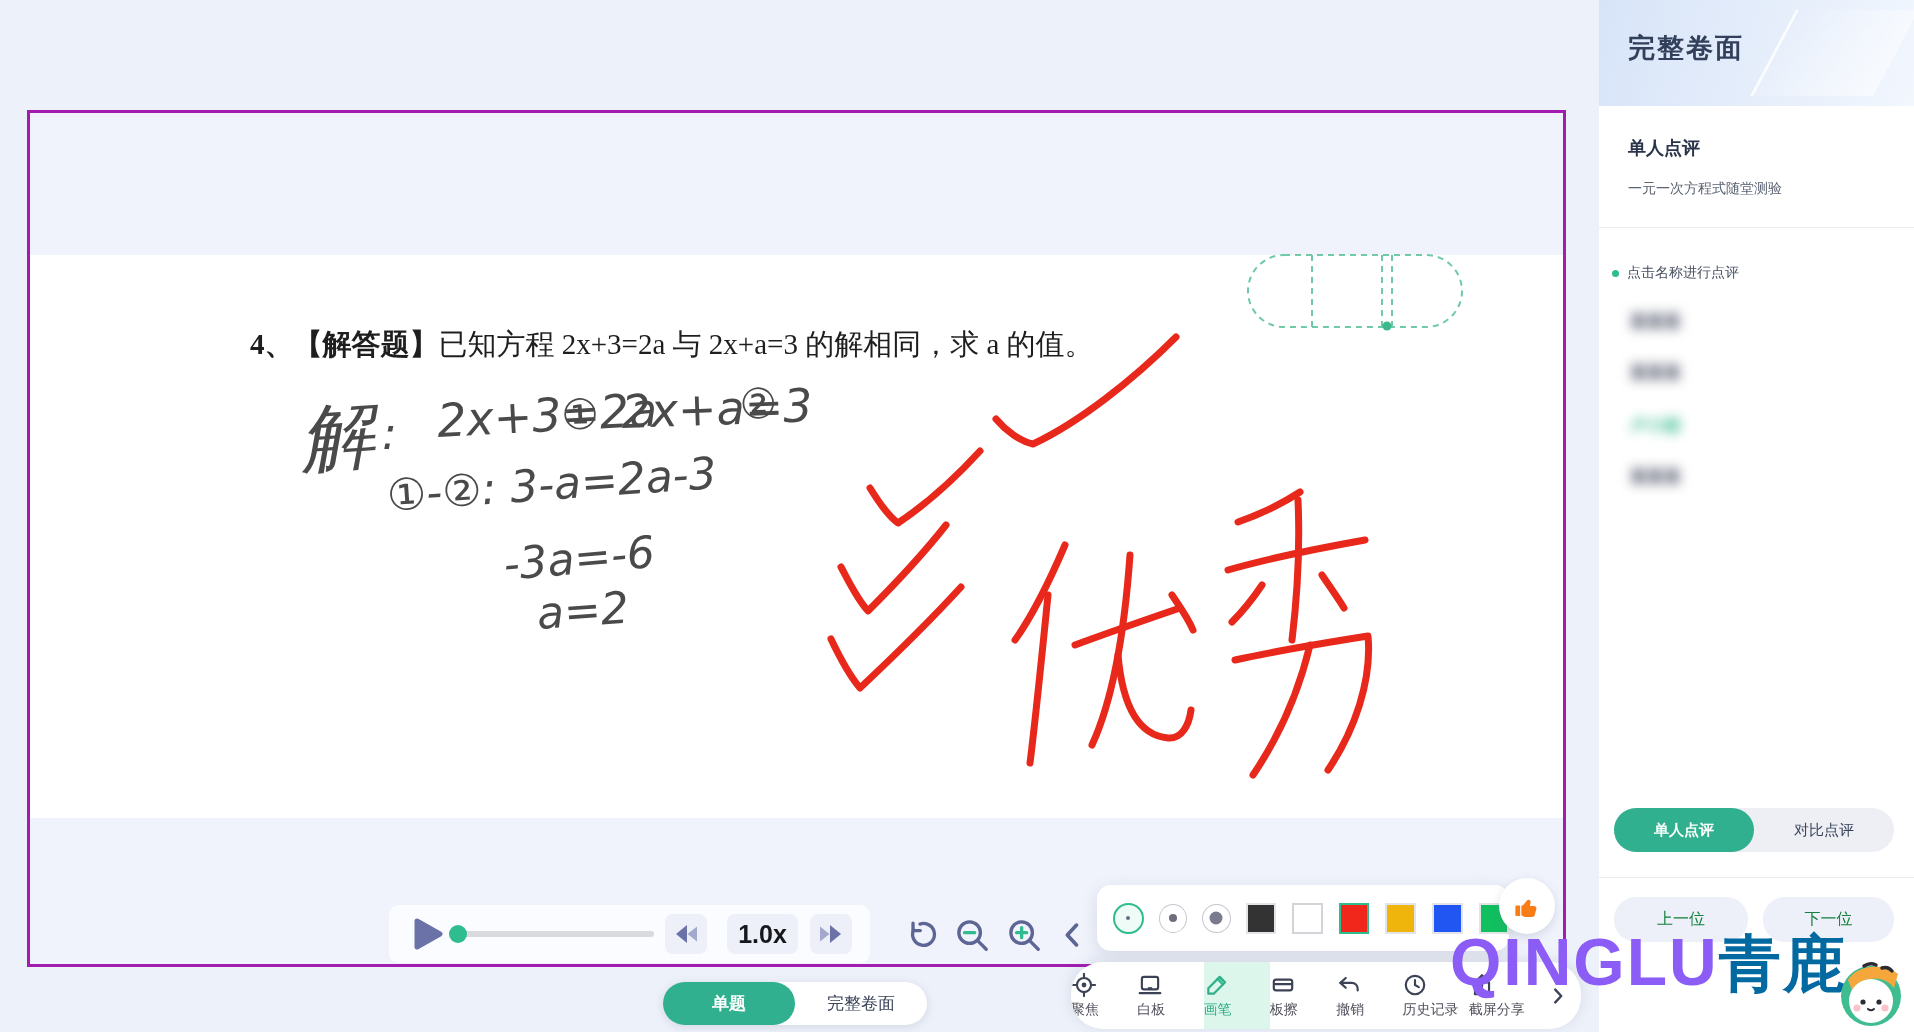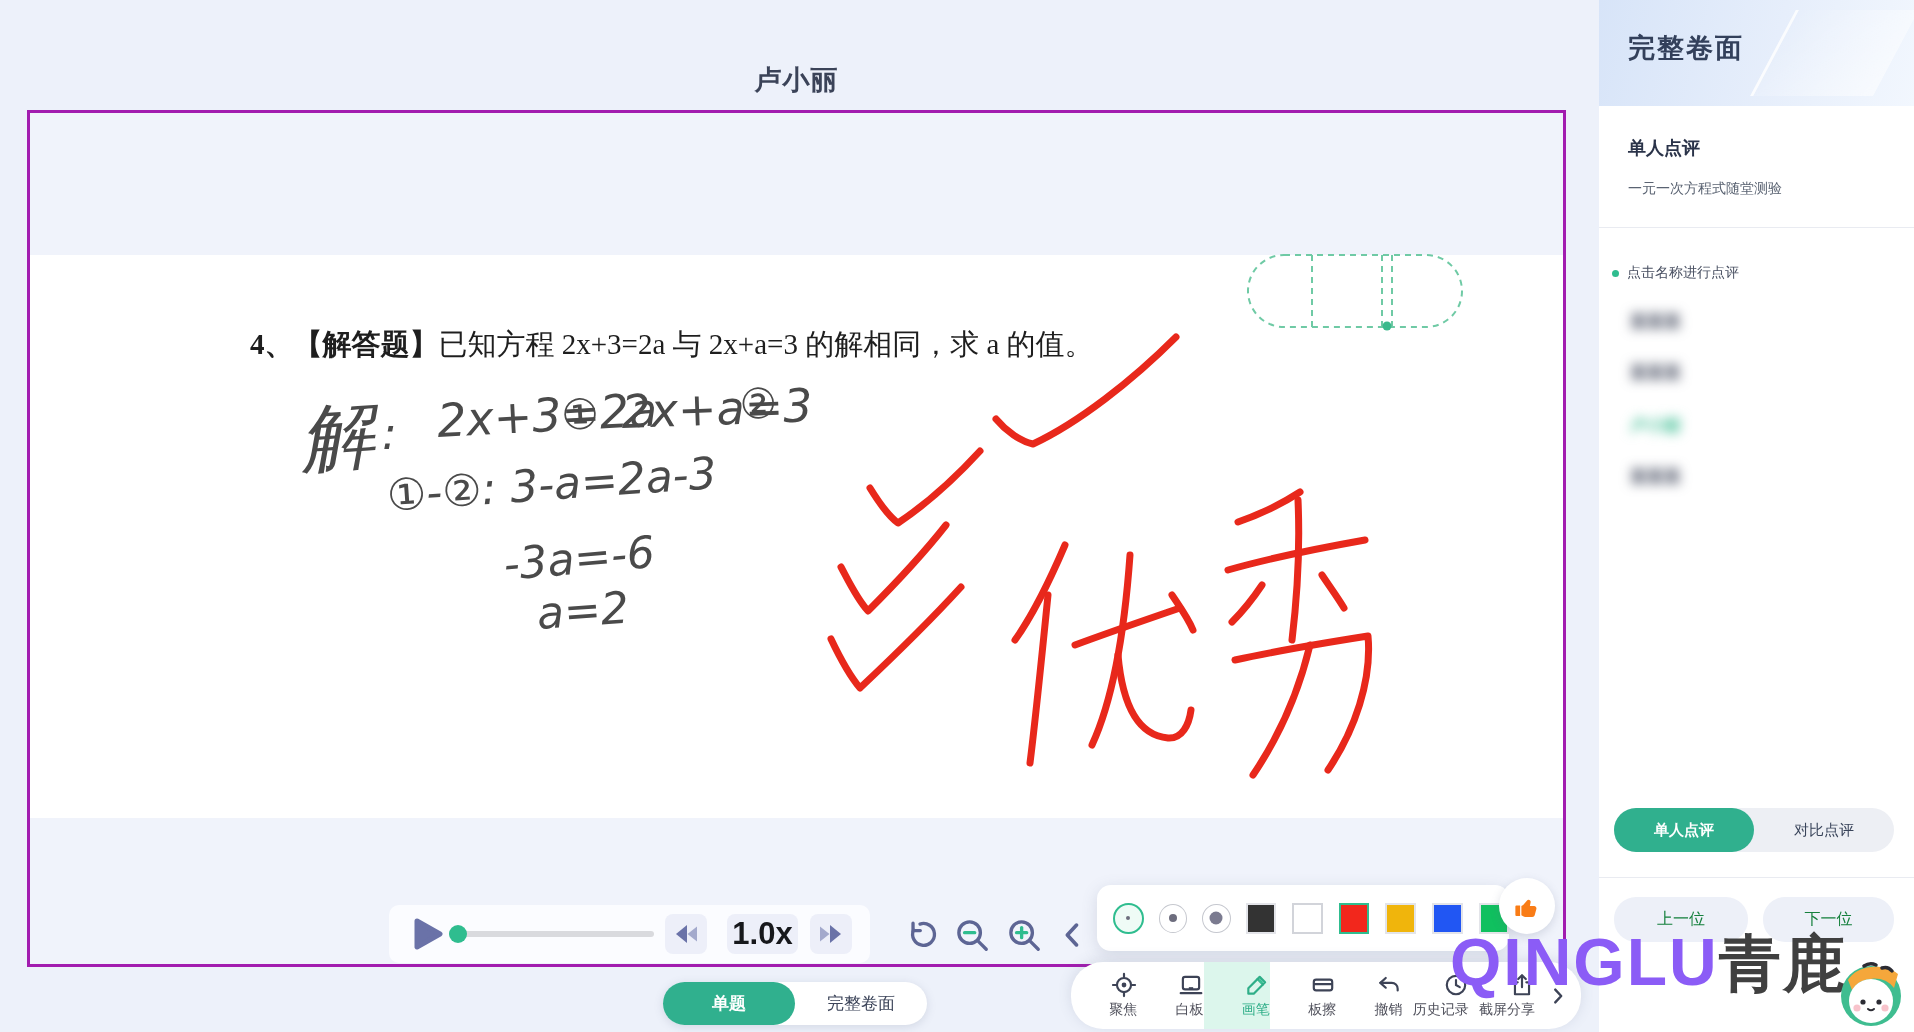--- a/index.html
+++ b/index.html
@@ -17,21 +17,21 @@
   .question{left:220px;top:212px;width:1000px;
     font-family:"Liberation Serif","DejaVu Serif",serif;font-size:29px;color:#1e1e1e;}
   .question b{font-weight:bold;}
   .ink-svg{left:0;top:0;}
 
   
   .playbar{left:389px;top:905px;width:481px;height:58px;background:#fbfcff;
     border-radius:10px;}
   .chip{position:absolute;background:#edeff9;border-radius:8px;display:flex;
     align-items:center;justify-content:center;}
-  .speed{font-size:31px;font-weight:600;color:#17181c;}
+  .speed{font-size:25px;font-weight:600;color:#17181c;}
   .slider-track{position:absolute;left:60px;top:26px;width:205px;height:6px;
     background:#d9dade;border-radius:3px;}
   .slider-knob{position:absolute;left:60px;top:20px;width:18px;height:18px;
     border-radius:50%;background:#2fbd8f;}
 
   .zoomgroup svg{position:absolute;}
 
   .palette{left:1097px;top:885px;width:412px;height:66px;background:#ffffff;
     border-radius:14px;box-shadow:0 4px 16px rgba(90,100,130,.18);
     display:flex;align-items:center;padding-left:16px;box-sizing:border-box;z-index:5;}
@@ -43,37 +43,37 @@
   .swatch{width:27px;height:27px;margin-right:16px;border:2px solid #e3e4e9;
     box-sizing:content-box;}
   .swatch.sel{border:2px solid #2fbd8f;}
   .thumb-bubble{left:1499px;top:878px;width:56px;height:56px;border-radius:50%;
     background:#fff;box-shadow:0 3px 10px rgba(90,100,130,.2);display:flex;
     align-items:center;justify-content:center;z-index:6;}
 
   .toolsbar{left:1071px;top:962px;width:510px;height:67px;background:#ffffff;
     border-radius:32px;box-shadow:0 -2px 14px rgba(90,100,130,.16);
     display:flex;align-items:stretch;z-index:7;overflow:hidden;}
-  .tool{flex:1;display:flex;flex-direction:column;align-items:flex-end;
+  .tool{flex:1;display:flex;flex-direction:column;align-items:flex-start;
     justify-content:center;gap:3px;}
   .tool span{font-size:14px;color:#50515c;white-space:nowrap;}
   .tool.active{background:#dcf6ec;}
   .tool.active span{color:#2fae88;}
   .tool-more{width:46px;display:flex;align-items:center;justify-content:center;}
 
   .view-toggle{left:663px;top:982px;width:264px;height:43px;background:#ffffff;
     border-radius:22px;box-shadow:0 2px 10px rgba(90,100,130,.18);display:flex;z-index:7;}
   .view-toggle .seg{flex:1;display:flex;align-items:center;justify-content:center;
     font-size:17px;color:#3b4358;border-radius:22px;}
   .view-toggle .seg.sel{background:#30b08e;color:#fff;font-weight:bold;}
 
   .watermark{left:1450px;top:922px;z-index:40;white-space:nowrap;
     font-weight:bold;letter-spacing:2px;pointer-events:none;}
   .watermark .latin{font-size:66px;color:#8b5cf6;}
-  .watermark .cjk{font-size:62px;color:#404040;}
+  .watermark .cjk{font-size:62px;color:#0369a1;}
   .mascot{left:1836px;top:954px;z-index:41;}
 
   
   .sidebar{left:1599px;top:0;width:315px;height:1032px;background:#ffffff;}
   .sb-header{position:absolute;left:0;top:0;width:315px;height:106px;overflow:hidden;
     background:linear-gradient(105deg,#d7e4f8 0%,#e6eefb 55%,#f2f7fe 100%);}
   .sb-header .deco{position:absolute;right:18px;top:10px;width:120px;height:86px;
     background:linear-gradient(115deg,rgba(255,255,255,.0),rgba(255,255,255,.55));
     transform:skewX(-28deg);border-left:3px solid rgba(255,255,255,.65);}
   .sb-title{position:absolute;left:29px;top:30px;font-size:27px;font-weight:bold;
@@ -93,21 +93,20 @@
     font-size:15px;color:#39445a;border-radius:22px;}
   .segmented .half.sel{background:#30b08e;color:#fff;font-weight:bold;}
   .sb-btn{background:#edf0f8;border-radius:22px;display:flex;align-items:center;
     justify-content:center;font-size:16px;color:#15803d;}
 </style>
 </head>
 <body>
 
 <div id="app">
 
-  <div class="abs page-title">卢小丽</div>
 
   <div class="abs canvas">
     <div class="abs paper"></div>
 
     <div class="abs question">
       <b>4、【解答题】</b><span>已知方程 2x+3=2a 与 2x+a=3 的解相同，求 a 的值。</span>
     </div>
 
     <svg class="abs ink-svg" width="1533" height="851" viewBox="0 0 1533 851">
 

